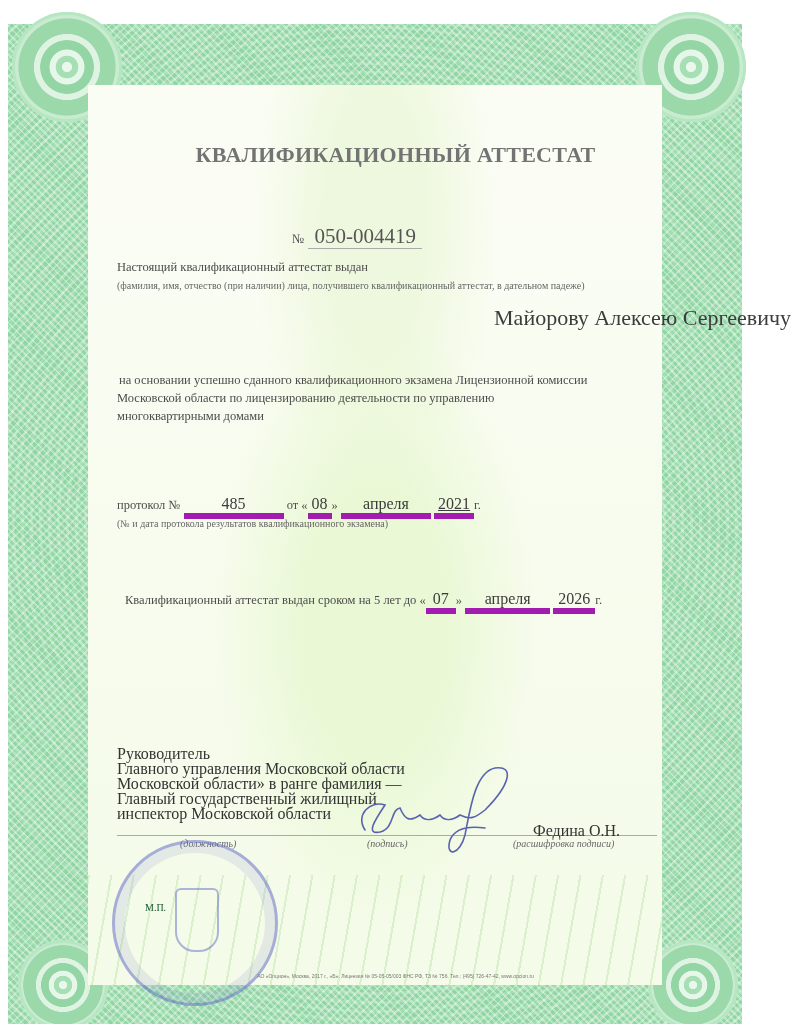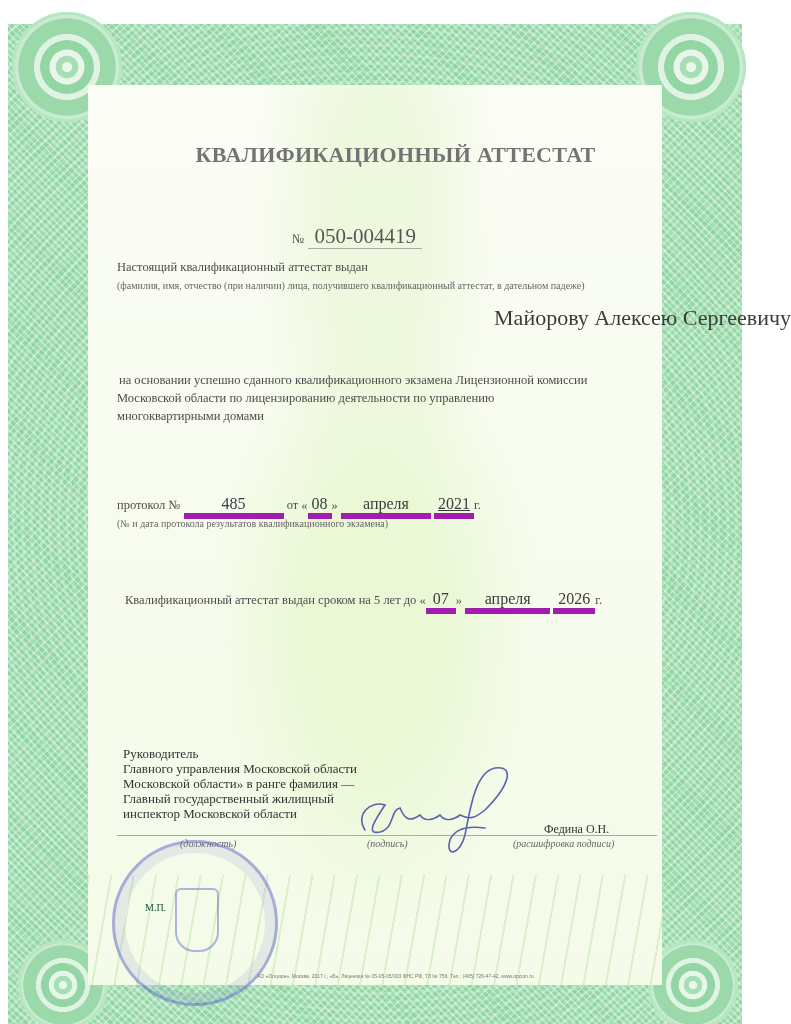--- a/index.html
+++ b/index.html
@@ -28,21 +28,21 @@
   .inner::after { content:""; position:absolute; left:0; right:0; bottom:0; height:110px;
            background: repeating-linear-gradient(100deg, rgba(170,220,150,0.35) 0 2px, transparent 2px 22px); }
   .title { position:absolute; left:0; width:100%; top:142px; text-align:center;
            font-size:22px; font-weight:bold; letter-spacing:0.3px; color:#737373; }
   .num { position:absolute; left:292px; top:187px; font-size:13px; color:#555;margin-top:37px; }
   .num .val { font-size:21px; border-bottom:1px solid #aaa; padding:0 6px 0 6px; margin-left:4px; }
   .t { position:absolute; font-size:12.5px; color:#4d4d4d; }
   .small { position:absolute; font-size:10px; color:#666; }
   .name { position:absolute; left:0; width:100%; top:305px; text-align:right; font-size:22px; color:#3c3c3c; }
   .line-val { display:inline-block; border-bottom:6px solid #a21caf; text-align:center; font-size:16px; color:#3c3c3c; }
-  .sig-block { position:absolute; left:123px; top:746px; font-size:13px; line-height:15px; color:#333; }
+  .sig-block { position:absolute; left:117px; top:746px; font-size:16px; line-height:15px; color:#333; }
   .stamp { position:absolute; left:112px; top:840px; width:160px; height:160px; border-radius:50%;
            border:3px solid rgba(100,110,200,0.55); box-shadow:0 0 0 10px rgba(100,110,200,0.12) inset; }
   .stamp .crest { position:absolute; left:60px; top:45px; width:40px; height:60px;
            border:2px solid rgba(100,110,200,0.5); border-radius:6px 6px 20px 20px; }
   .printer { position:absolute; left:0; width:100%; top:973px; text-align:center; font-size:5px; color:#777; font-family:"Liberation Sans",sans-serif; }
 </style>
 </head>
 <body>
 
 <div class="frame"></div>
@@ -84,21 +84,21 @@
   <div>Руководитель</div>
   <div>Главного управления Московской области</div>
   <div>Московской области» в ранге фамилия —</div>
   <div>Главный государственный жилищный</div>
   <div>инспектор Московской области</div>
 </div>
 <div style="position:absolute;left:117px;top:835px;width:540px;border-top:1px solid #aaa;"></div>
 <div class="small" style="left:180px;top:838px;font-style:italic;">(должность)</div>
 <div class="small" style="left:367px;top:838px;font-style:italic;">(подпись)</div>
 <div class="small" style="left:513px;top:838px;font-style:italic;">(расшифровка подписи)</div>
-<div class="t" style="left:544px;top:822px;font-size:12px;color:#333;text-align:right;">Федина О.Н.</div>
+<div class="t" style="left:533px;top:822px;font-size:16px;color:#333;text-align:right;">Федина О.Н.</div>
 
 <svg style="position:absolute;left:345px;top:760px;" width="180" height="100">
   <path d="M20,70 C10,55 25,40 40,45 C30,60 20,75 35,72 C50,68 45,50 55,48 C60,60 65,62 75,55 C80,62 88,60 95,55 C100,62 108,60 115,55 C125,60 130,58 140,50 C165,25 170,5 150,8 C130,12 125,50 120,75 C115,95 100,98 105,80 C110,68 125,66 140,68" fill="none" stroke="#5a63b0" stroke-width="1.6" stroke-linecap="round"></path>
 </svg>
 
 <div class="stamp">
     <div class="crest"></div>
   </div>
 <div class="t" style="left:145px;top:902px;font-size:10px;color:#14532d;">М.П.</div>
 

